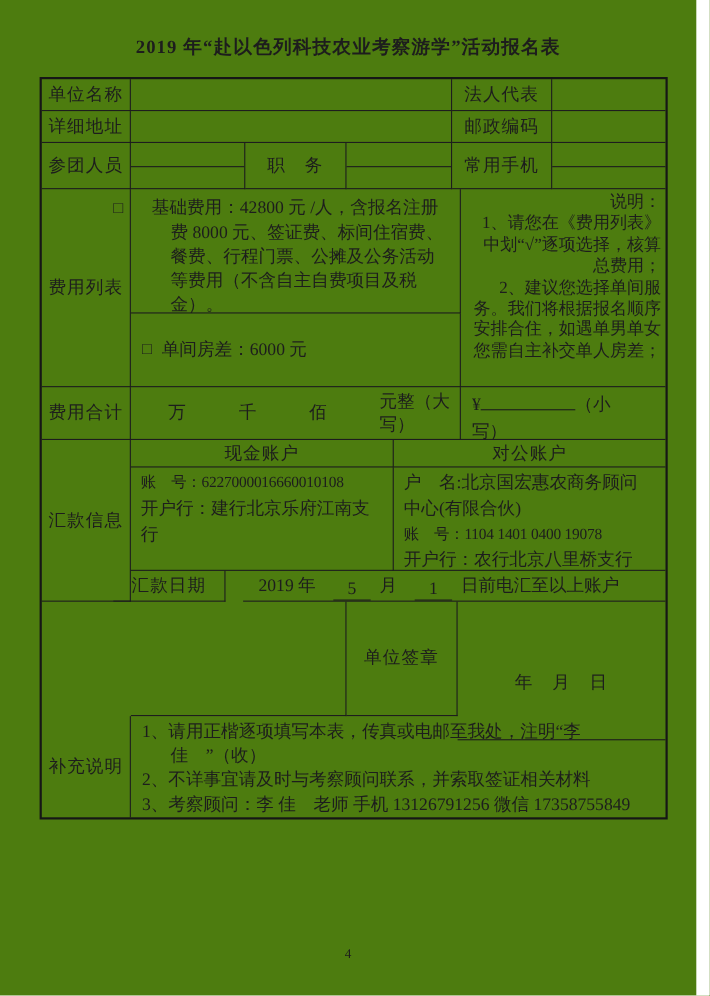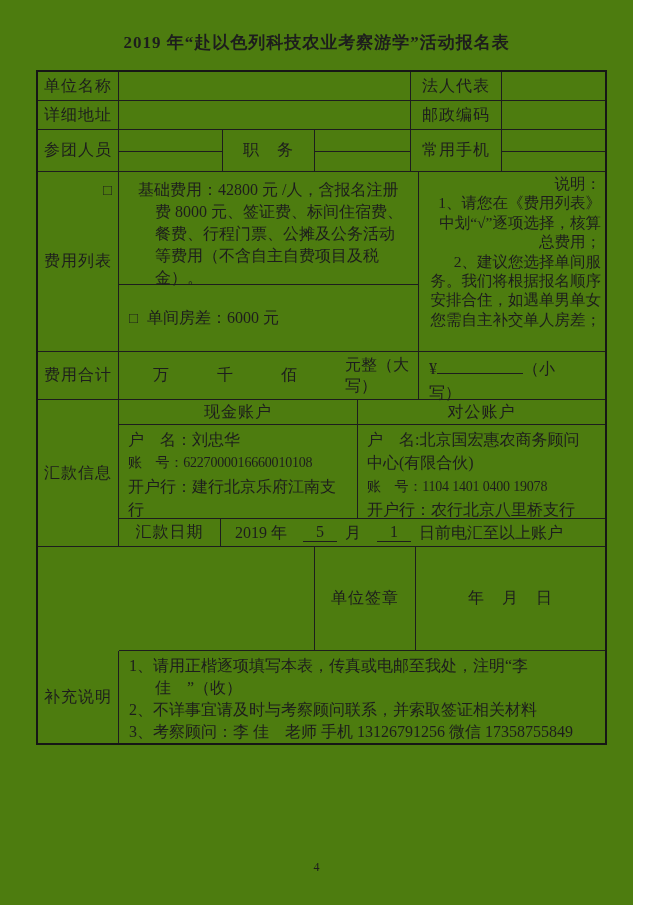--- a/index.html
+++ b/index.html
@@ -36,21 +36,21 @@
   .chk{display:inline-block;margin-right:9px;font-size:15px;}
   .single-room{display:flex;align-items:center;padding-left:10px;}
   .fee-notes{padding:2px 4px 0 7px;font-size:15.5px;line-height:19.4px;text-align:right;}
   .fee-notes p{margin:0;}
   .fee-words{display:flex;align-items:center;padding-left:34px;gap:48px;}
   .fee-amount{padding:5px 26px 0 10px;line-height:24px;}
   .fill-line{display:inline-block;width:86px;height:14px;border-bottom:1px solid #1d1d1d;vertical-align:baseline;}
   .acct{padding:3px 12px 0 9px;line-height:23.4px;}
   .acct p{margin:0;}
   .acct p.num{font-size:14px;letter-spacing:-0.2px;}
-  .date-value{display:flex;align-items:center;padding-left:14px;line-height:26px;}
+  .date-value{display:flex;align-items:flex-end;padding-left:14px;line-height:26px;}
   .date-value .seg{margin-right:8px;}
   .u{display:inline-block;min-width:34px;border-bottom:1px solid #1d1d1d;text-align:center;line-height:18px;margin:0 8px;}
   .supp{padding:4px 6px 0 10px;line-height:22px;}
   .supp p{margin:0;padding-left:26px;text-indent:-26px;}
   .supp p.nums{font-size:16px;}
   .page-num{position:absolute;top:860px;left:0;width:100%;text-align:center;font-size:12px;}
 </style>
 </head>
 <body>
 
@@ -105,41 +105,40 @@
       <span>元整（大写）</span>
     </div>
     <div class="cell no-r fee-amount" style="left:381px;top:280px;width:186px;height:48px;">
       <span>¥</span><span class="fill-line"></span><span>（小写）</span>
     </div>
 
     <div class="cell lbl" style="left:0;top:328px;width:81px;height:147px;">汇款信息</div>
     <div class="cell lbl" style="left:81px;top:328px;width:239px;height:25px;">现金账户</div>
     <div class="cell no-r lbl" style="left:320px;top:328px;width:247px;height:25px;">对公账户</div>
     <div class="cell acct" style="left:81px;top:353px;width:239px;height:94px;">
-      <p>户　名：刘忠华</p>
       <p class="num">账　号：6227000016660010108</p>
       <p>开户行：建行北京乐府江南支行</p>
     </div>
     <div class="cell no-r acct" style="left:320px;top:353px;width:247px;height:94px;">
       <p>户　名:北京国宏惠农商务顾问中心(有限合伙)</p>
       <p class="num">账　号：1104 1401 0400 19078</p>
       <p>开户行：农行北京八里桥支行</p>
     </div>
-    <div class="cell lbl" style="left:81px;top:447px;width:102px;height:28px;">汇款日期</div>
+    <div class="cell lbl" style="left:65px;top:447px;width:102px;height:28px;">汇款日期</div>
     <div class="cell no-r date-value" style="left:183px;top:447px;width:384px;height:28px;">
       <span class="seg">2019 年</span>
       <span class="u">5</span>
       <span class="seg">月</span>
       <span class="u">1</span>
       <span class="seg">日前电汇至以上账户</span>
     </div>
 
     <div class="cell" style="left:81px;top:475px;width:196px;height:104px;"></div>
     <div class="cell lbl" style="left:277px;top:475px;width:101px;height:104px;">单位签章</div>
-    <div class="cell no-r lbl" style="left:378px;top:475px;width:189px;height:104px;">年　月　日</div>
+    <div class="cell no-r lbl" style="left:378px;top:497px;width:189px;height:104px;">年　月　日</div>
 
     <div class="cell no-b lbl" style="left:0;top:579px;width:81px;height:92px;">补充说明</div>
     <div class="cell no-b no-r supp" style="left:81px;top:579px;width:486px;height:92px;">
       <p>1、请用正楷逐项填写本表，传真或电邮至我处，注明“李佳　”（收）</p>
       <p>2、不详事宜请及时与考察顾问联系，并索取签证相关材料</p>
       <p class="nums">3、考察顾问：李 佳　老师 手机 13126791256 微信 17358755849</p>
     </div>
 
   </div>
 

